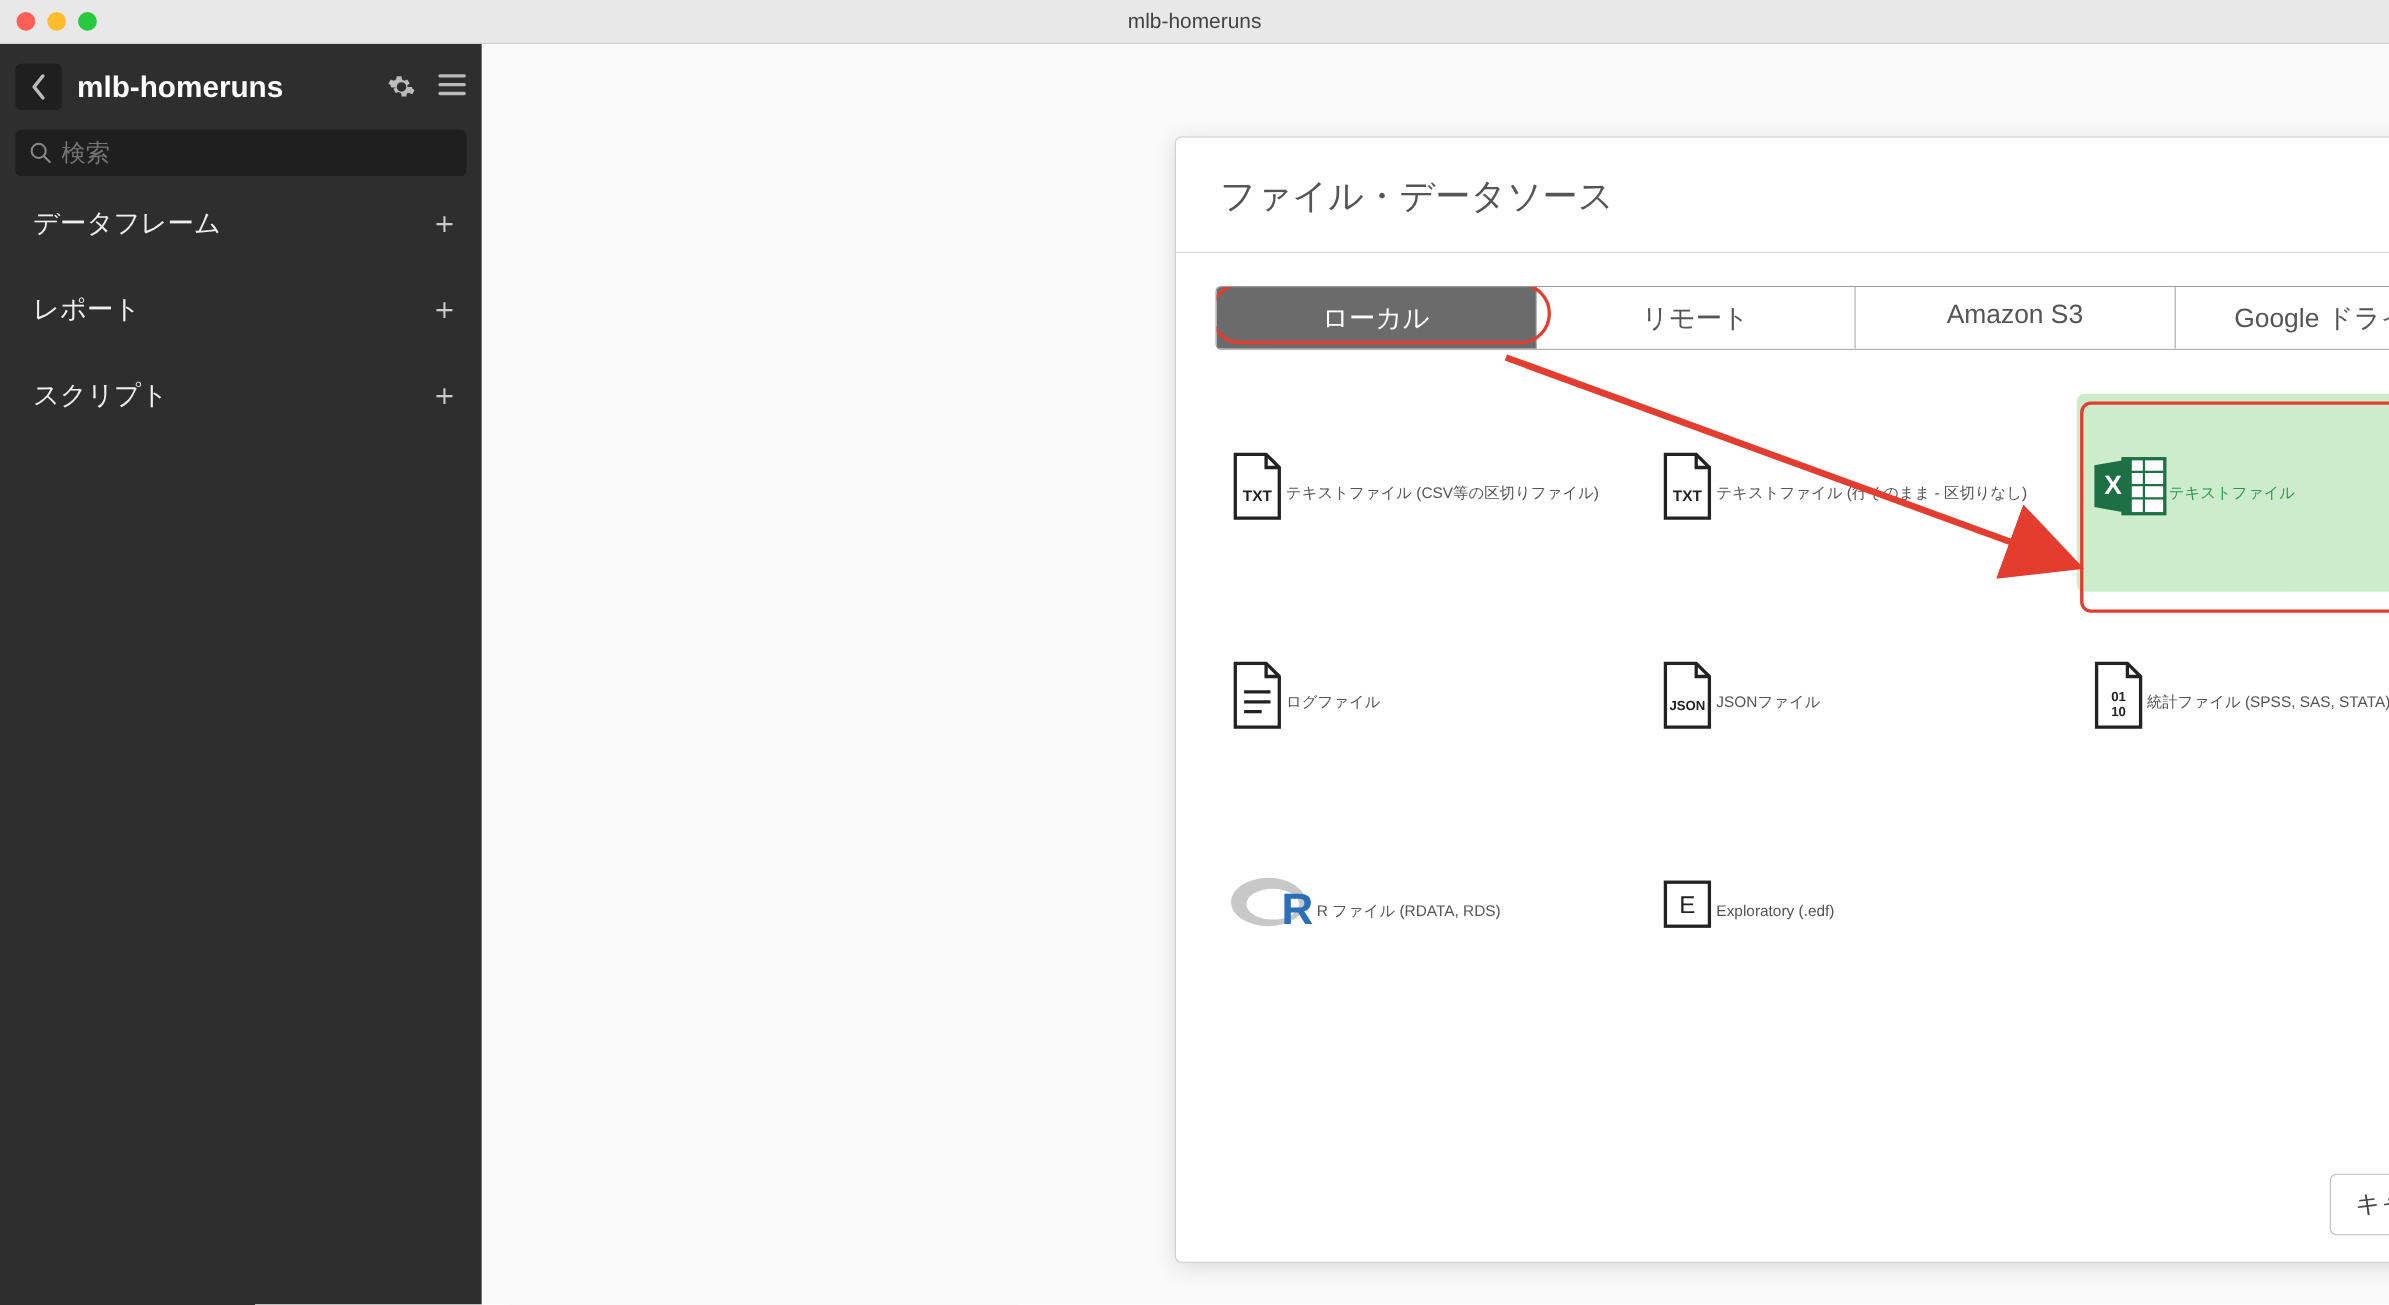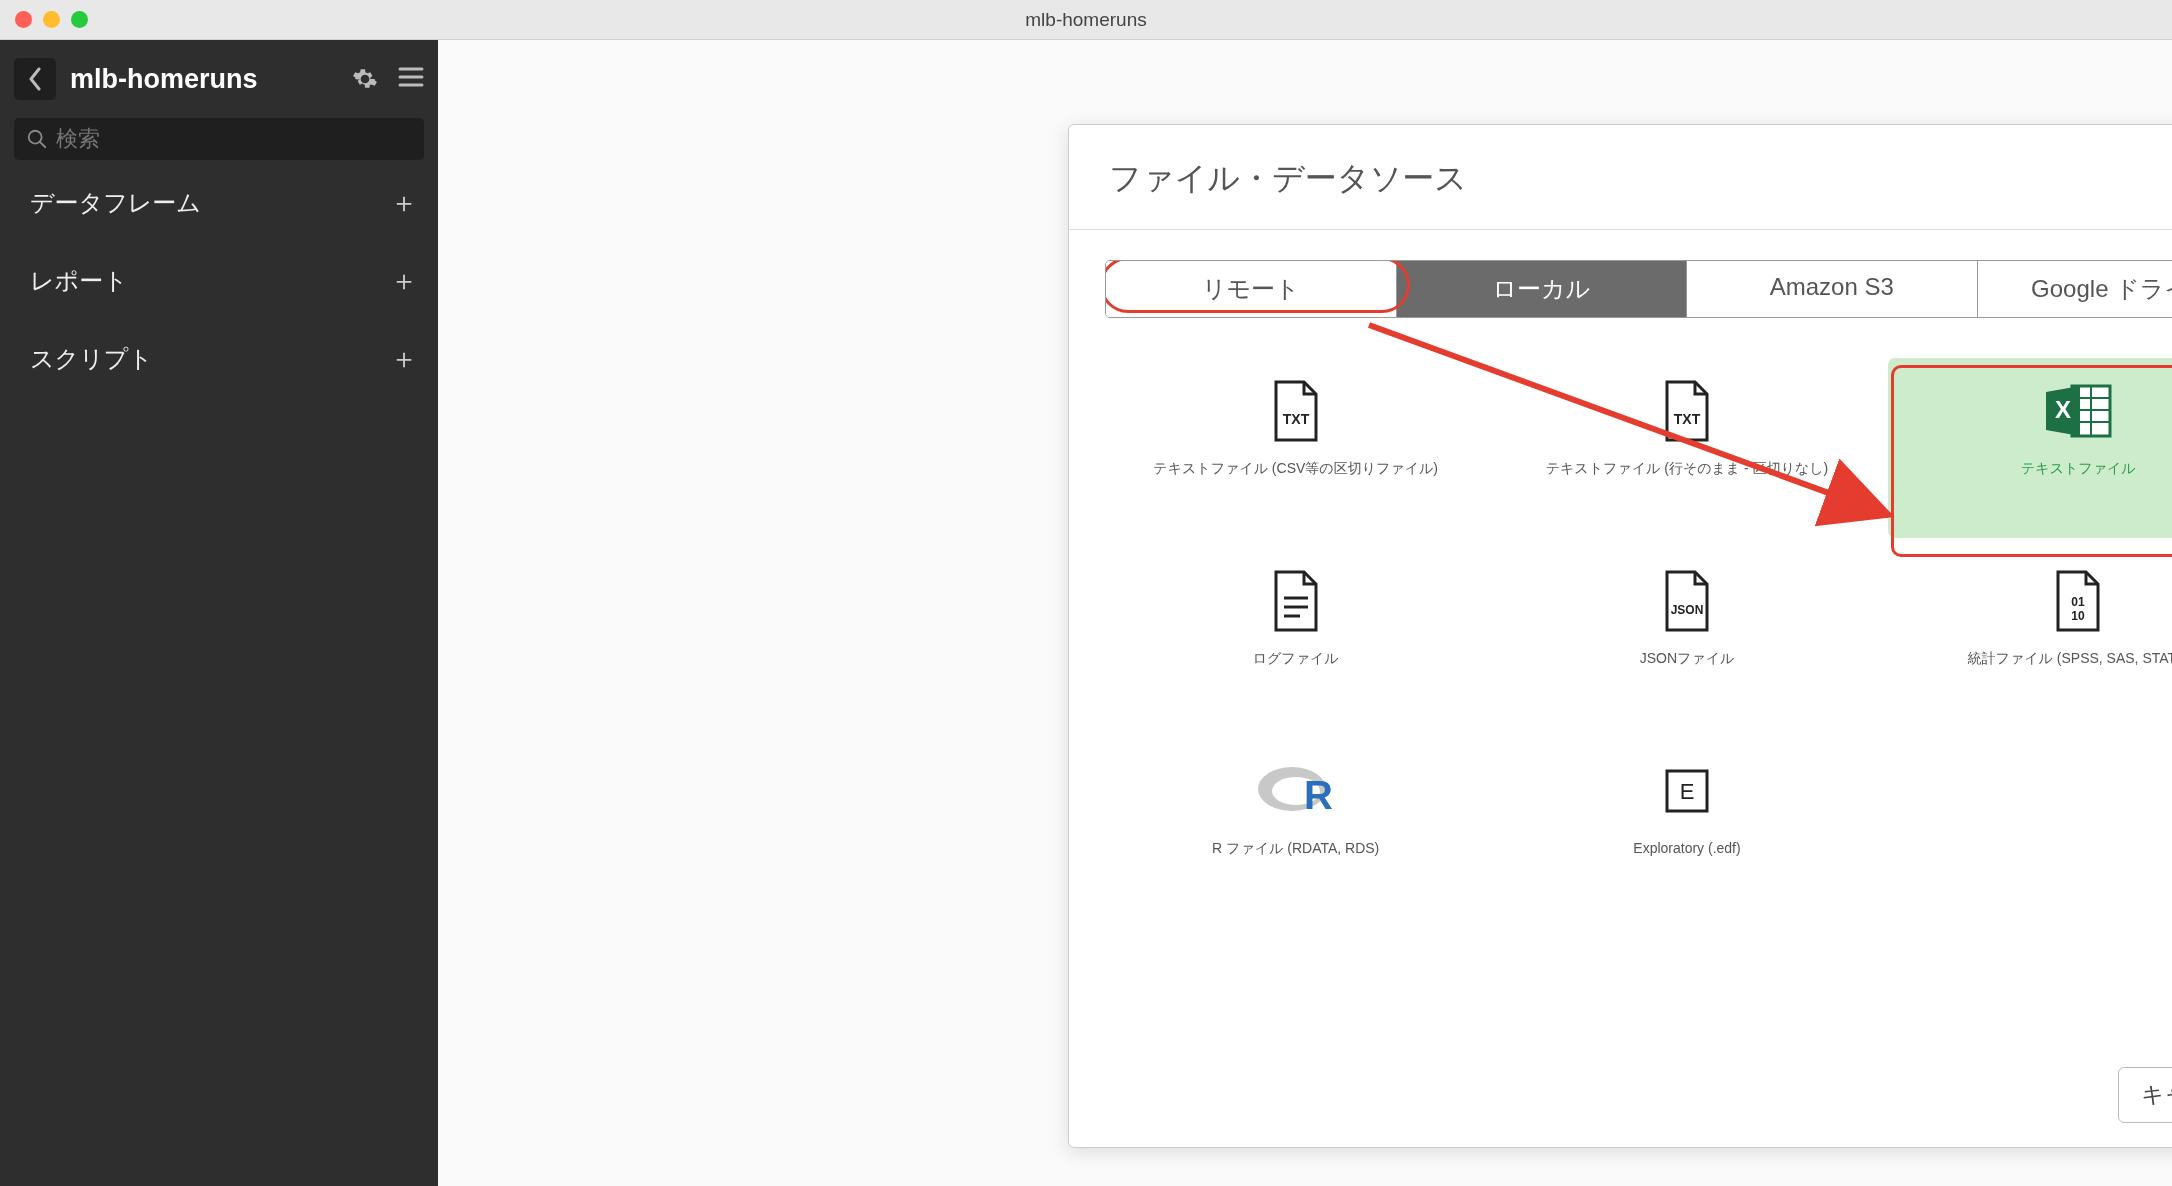--- a/index.html
+++ b/index.html
@@ -24,21 +24,21 @@
 .modal { position:absolute; left:630px; top:84px; width:1238px; height:1024px; background:#fff; border:1px solid #ccc; border-radius:6px; box-shadow:0 4px 20px rgba(0,0,0,0.12); display:flex; flex-direction:column; }
 .m-head { padding:32px 40px 28px 40px; border-bottom:1px solid #ddd; }
 .m-title { font-size:32px; color:#555; }
 .m-body { padding:30px 36px 20px 36px; flex:1; overflow:hidden; }
 .tabs { display:flex; border:1px solid #999; border-radius:5px; overflow:hidden; margin-bottom:40px; position:relative; }
 .tab { flex:1; text-align:center; padding:12px 0; font-size:24px; color:#555; border-right:1px solid #999; background:#fff; }
 .tab:last-child{border-right:none;}
 .tab.active { background:#6b6b6b; color:#fff; }
 .tab-highlight { position:absolute; border:3px solid #e43c2f; border-radius:28px; top:-4px; left:-6px; width:310px; height:56px; pointer-events:none; }
 .grid { display:grid; grid-template-columns:repeat(3,1fr); gap:10px 10px; }
-.card { display:flex; flex-direction:column; align-items:center; justify-content:flex-start; padding:18px 12px; border-radius:7px; cursor:pointer; min-height:180px; }
+.card { display:flex; flex-direction:row; align-items:center; justify-content:flex-start; padding:18px 12px; border-radius:7px; cursor:pointer; min-height:180px; }
 .card.sel { background:#cdeccb; }
 .card .ic { height:70px; display:flex; align-items:center; justify-content:center; margin-bottom:12px; }
 .card .lbl { font-size:14px; color:#555; text-align:center; line-height:1.5; }
 .card.sel .lbl { color:#2a9b4f; }
 .sel-border { position:absolute; border:3px solid #e43c2f; border-radius:10px; pointer-events:none; }
 .arrow { position:absolute; pointer-events:none; }
 .m-foot { padding:18px 28px 24px 0; display:flex; justify-content:flex-end; }
 .btn { border:1px solid #bbb; background:#fff; color:#444; font-size:22px; padding:12px 22px; border-radius:6px; cursor:pointer; }
 svg { display:block; }
 </style>
@@ -103,22 +103,22 @@
       <div>い。</div>
       <div>クしてくださ</div>
     </div>
 
     <div class="modal">
       <div class="m-head">
         <div class="m-title">ファイル・データソース</div>
       </div>
       <div class="m-body">
         <div class="tabs">
+          <div class="tab active">ローカル</div>
           <div class="tab">リモート</div>
-          <div class="tab active">ローカル</div>
           <div class="tab">Amazon S3</div>
           <div class="tab">Google ドライブ</div>
           <div class="tab-highlight"></div>
         </div>
 
         <div class="grid">
           <div class="card">
             <div class="ic">
               <svg width="52" height="62" viewBox="0 0 52 62">
                   <path d="M6 2h28l12 12v46H6z" fill="#fff" stroke="#222" stroke-width="3"></path>

